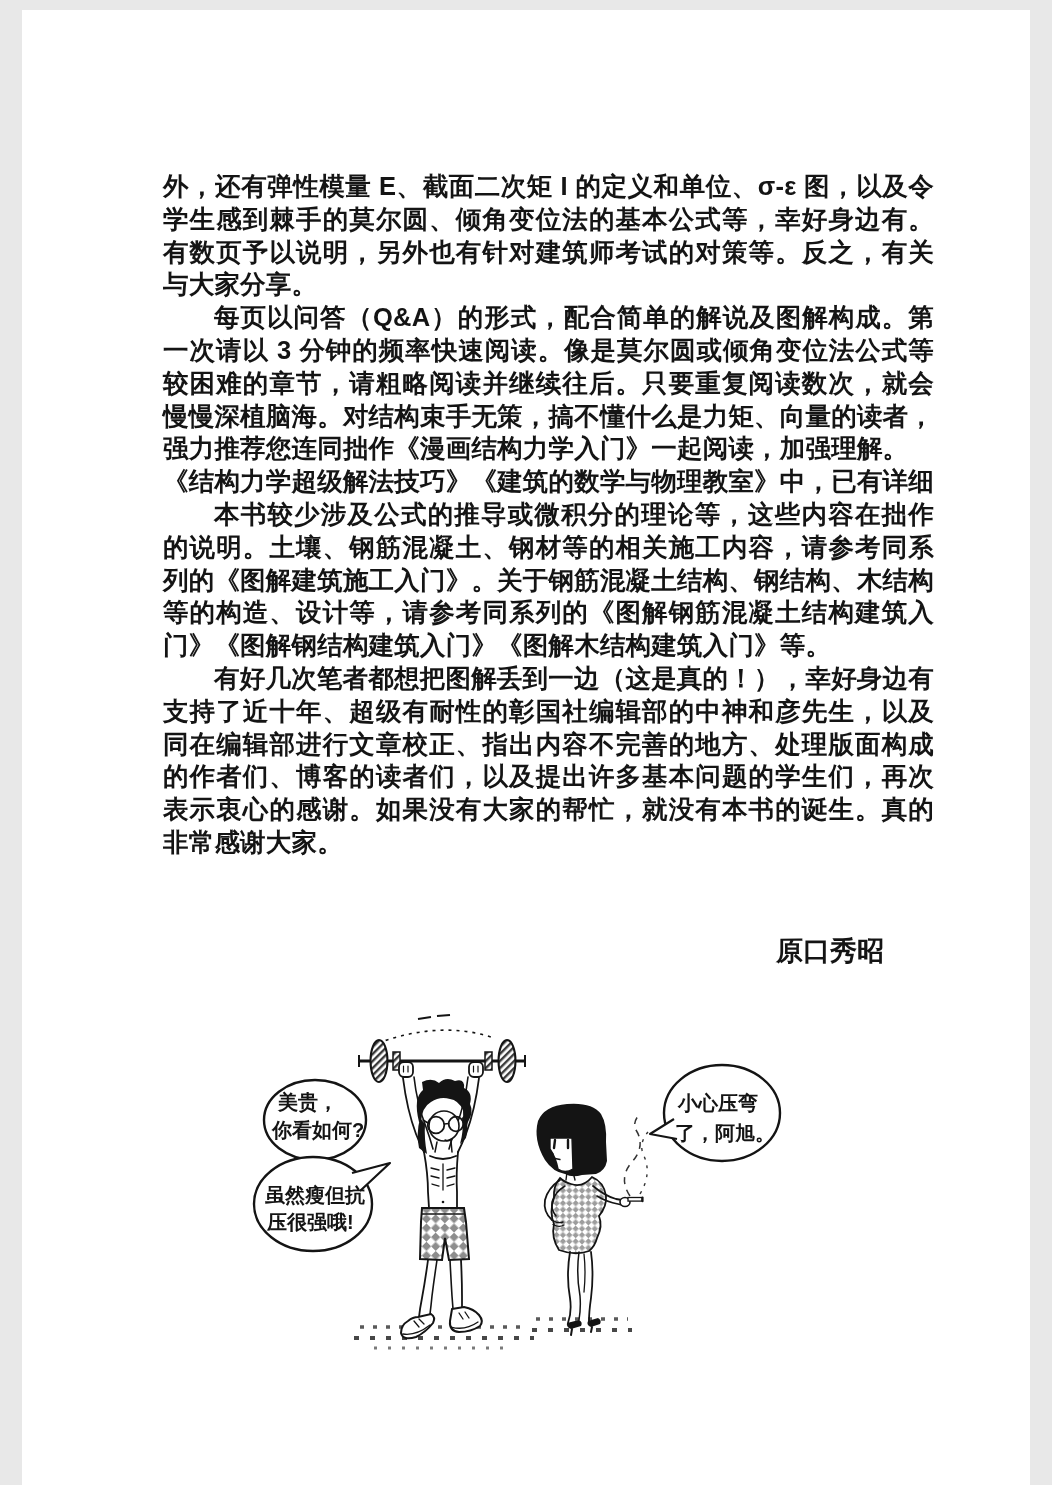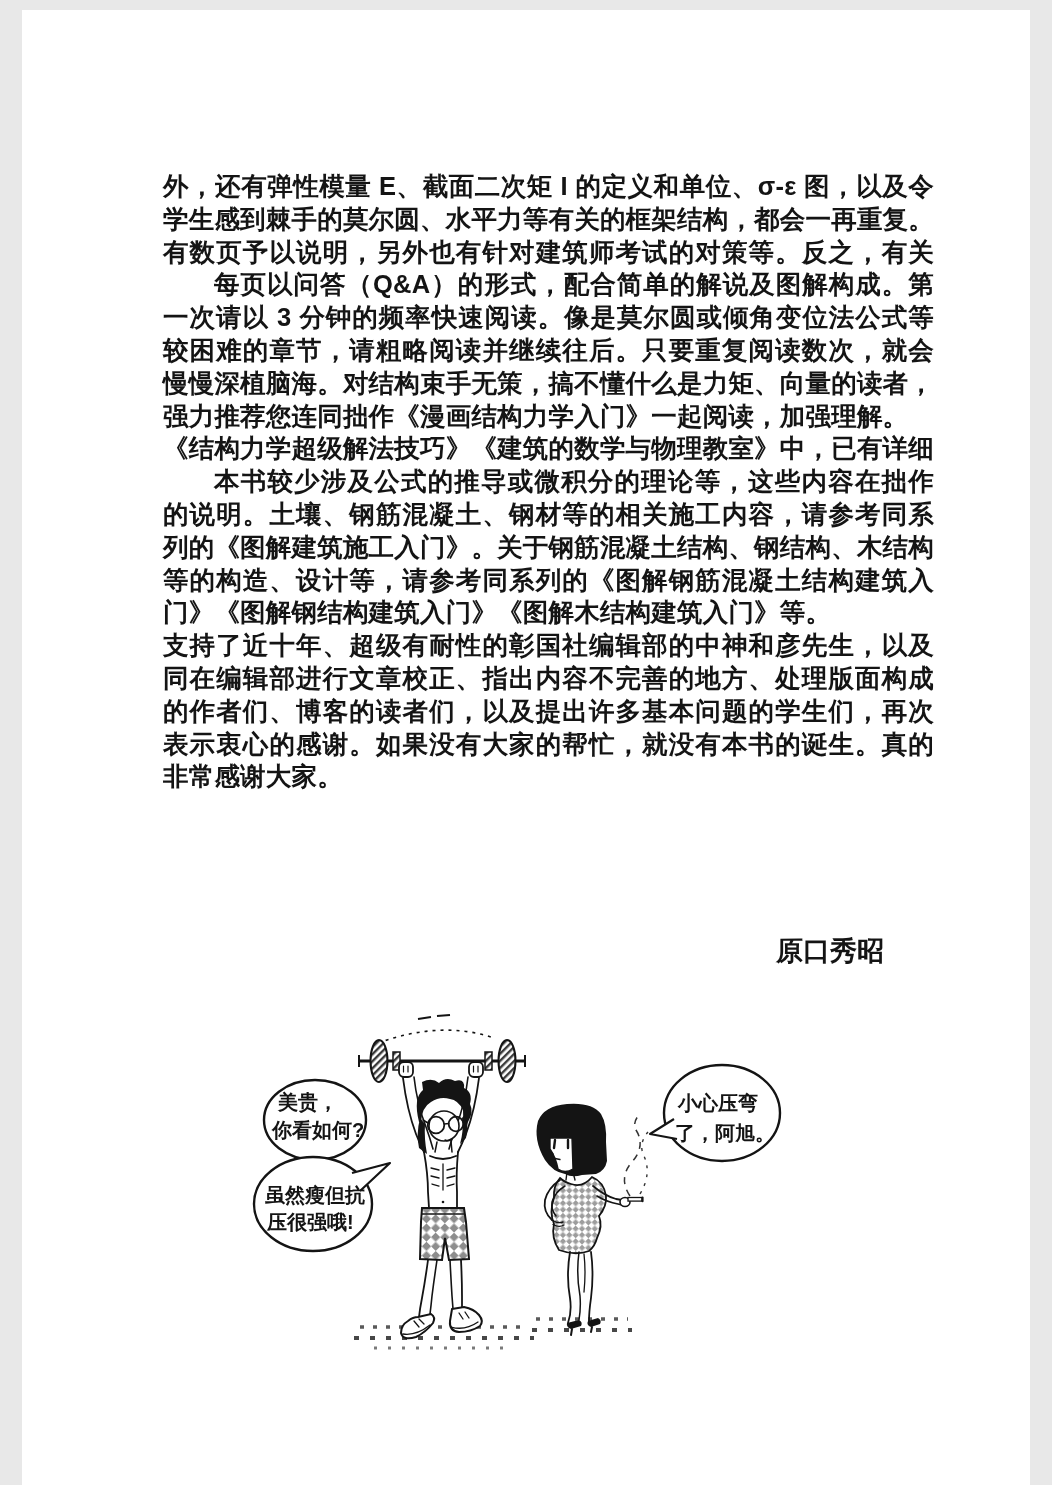--- a/index.html
+++ b/index.html
@@ -39,33 +39,35 @@
   }
   .bubble-text{font-size:20px;}
 </style>
 </head>
 <body>
 
 <div class="page">
 
   <div class="body-text">
       <div class="line">外，还有弹性模量 E、截面二次矩 I 的定义和单位、σ-ε 图，以及令</div>
-      <div class="line">学生感到棘手的莫尔圆、水平力等有关的框架结构，都会一再重复。</div>
+      <div class="line">学生感到棘手的莫尔圆、倾角变位法的基本公式等，幸好身边有。</div>
       <div class="line">有数页予以说明，另外也有针对建筑师考试的对策等。反之，有关</div>
+      <div class="line last">与大家分享。</div>
       <div class="line indent">每页以问答（Q&amp;A）的形式，配合简单的解说及图解构成。第</div>
       <div class="line">一次请以 3 分钟的频率快速阅读。像是莫尔圆或倾角变位法公式等</div>
       <div class="line">较困难的章节，请粗略阅读并继续往后。只要重复阅读数次，就会</div>
       <div class="line">慢慢深植脑海。对结构束手无策，搞不懂什么是力矩、向量的读者，</div>
       <div class="line last">强力推荐您连同拙作《漫画结构力学入门》一起阅读，加强理解。</div>
       <div class="line">《结构力学超级解法技巧》《建筑的数学与物理教室》中，已有详细</div>
       <div class="line indent">本书较少涉及公式的推导或微积分的理论等，这些内容在拙作</div>
       <div class="line">的说明。土壤、钢筋混凝土、钢材等的相关施工内容，请参考同系</div>
       <div class="line">列的《图解建筑施工入门》。关于钢筋混凝土结构、钢结构、木结构</div>
       <div class="line">等的构造、设计等，请参考同系列的《图解钢筋混凝土结构建筑入</div>
       <div class="line last">门》《图解钢结构建筑入门》《图解木结构建筑入门》等。</div>
+      <div class="line indent">有好几次笔者都想把图解丢到一边（这是真的！），幸好身边有</div>
       <div class="line">支持了近十年、超级有耐性的彰国社编辑部的中神和彦先生，以及</div>
       <div class="line">同在编辑部进行文章校正、指出内容不完善的地方、处理版面构成</div>
       <div class="line">的作者们、博客的读者们，以及提出许多基本问题的学生们，再次</div>
       <div class="line">表示衷心的感谢。如果没有大家的帮忙，就没有本书的诞生。真的</div>
       <div class="line last">非常感谢大家。</div>
     </div>
 
   <div class="signature">原口秀昭</div>
 
   <svg class="cartoon" viewBox="225 980 670 380">

